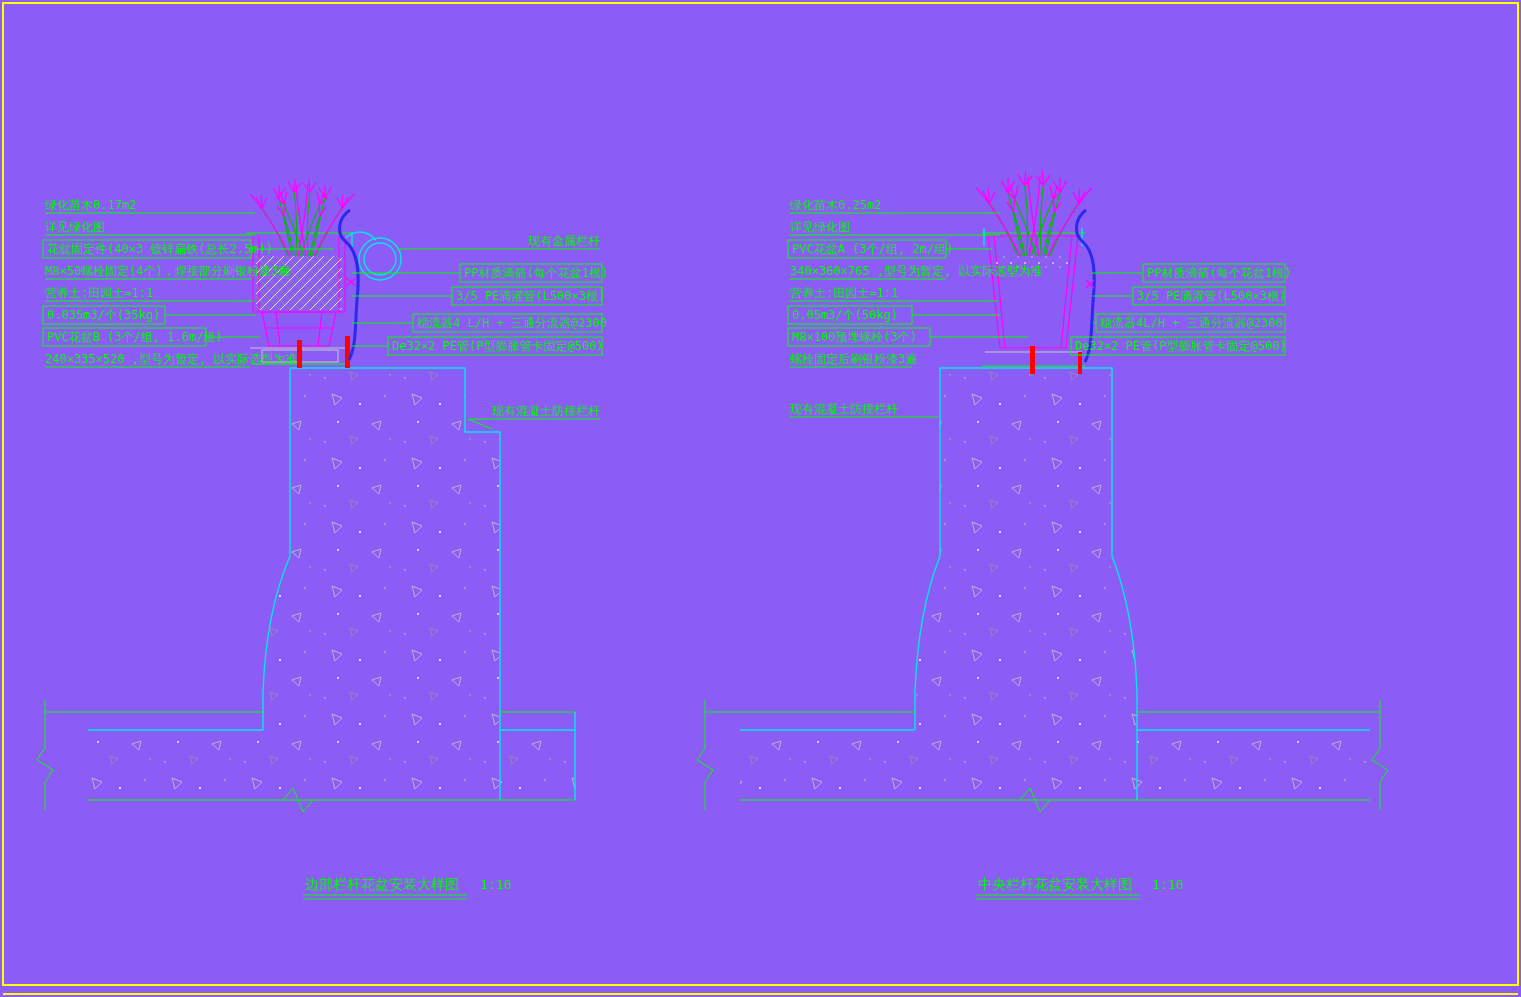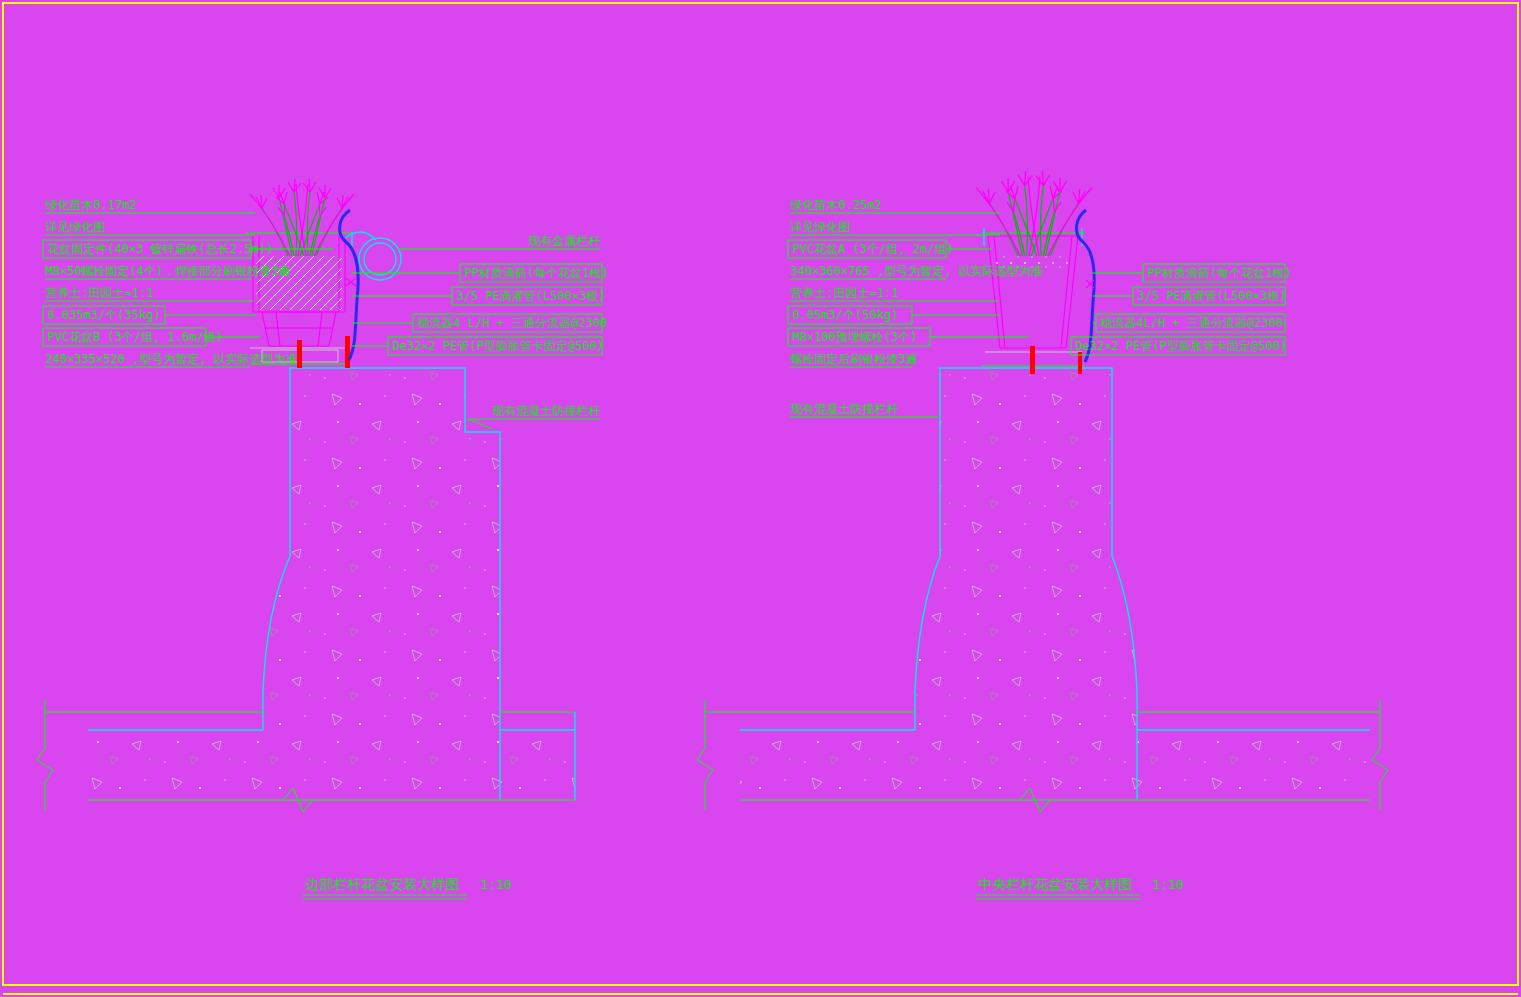--- a/index.html
+++ b/index.html
@@ -1,16 +1,16 @@
 <!DOCTYPE html>
 <html><head>
 <meta charset="utf-8">
 <style>
   html,body{margin:0;padding:0;background:#000;}
-  .canvas{position:relative;width:1521px;height:997px;background:#d946ef;overflow:hidden;}
+  .canvas{position:relative;width:1521px;height:997px;background:#8b5cf6;overflow:hidden;}
   svg{display:block;}
   text{fill:#00ff00;font-family:"DejaVu Sans Mono","Liberation Mono",monospace;font-size:12px;}
   text.title{font-size:14px;}
   text.scale{font-size:13px;}
   .g{stroke:#00ff00;fill:none;stroke-width:1;}
   .c{stroke:#00e8e8;fill:none;stroke-width:1.4;}
   .m{stroke:#ff00ff;fill:none;stroke-width:1.2;}
   .w{stroke:#c8c8c8;fill:none;stroke-width:1;}
   .b{stroke:#2a2aee;fill:none;stroke-width:3;}
   .box{stroke:#00ff00;fill:none;stroke-width:1;}

